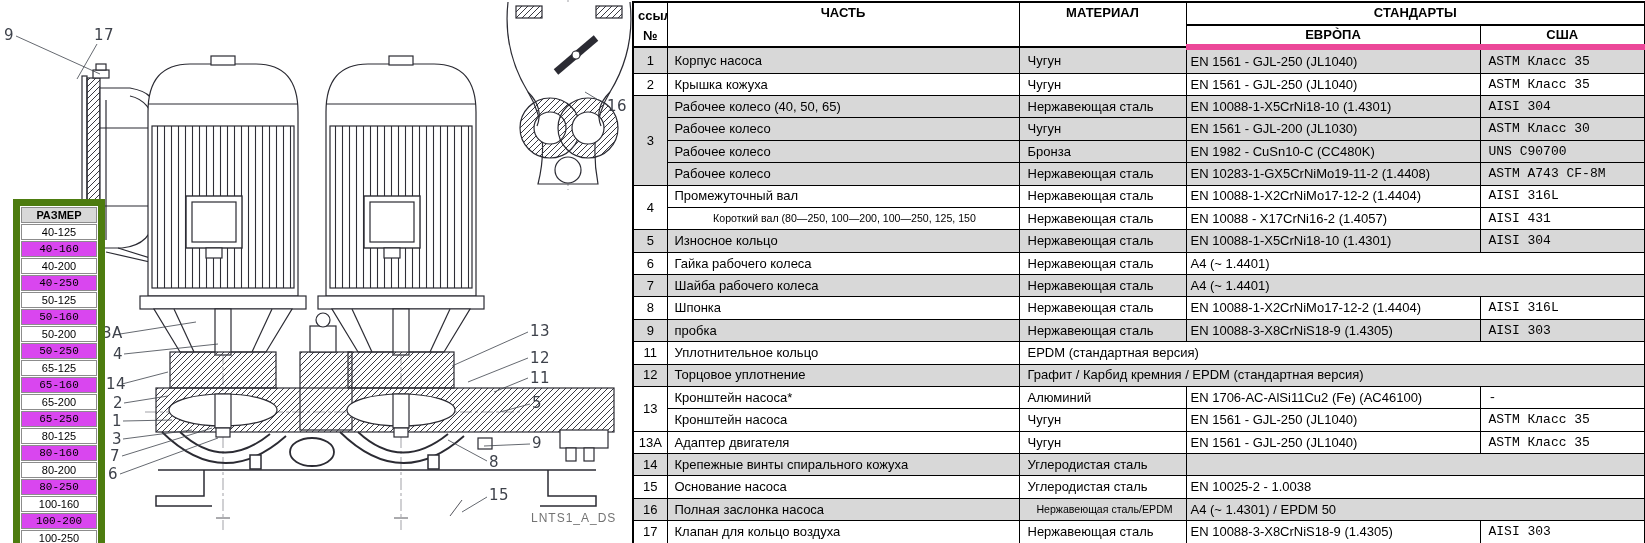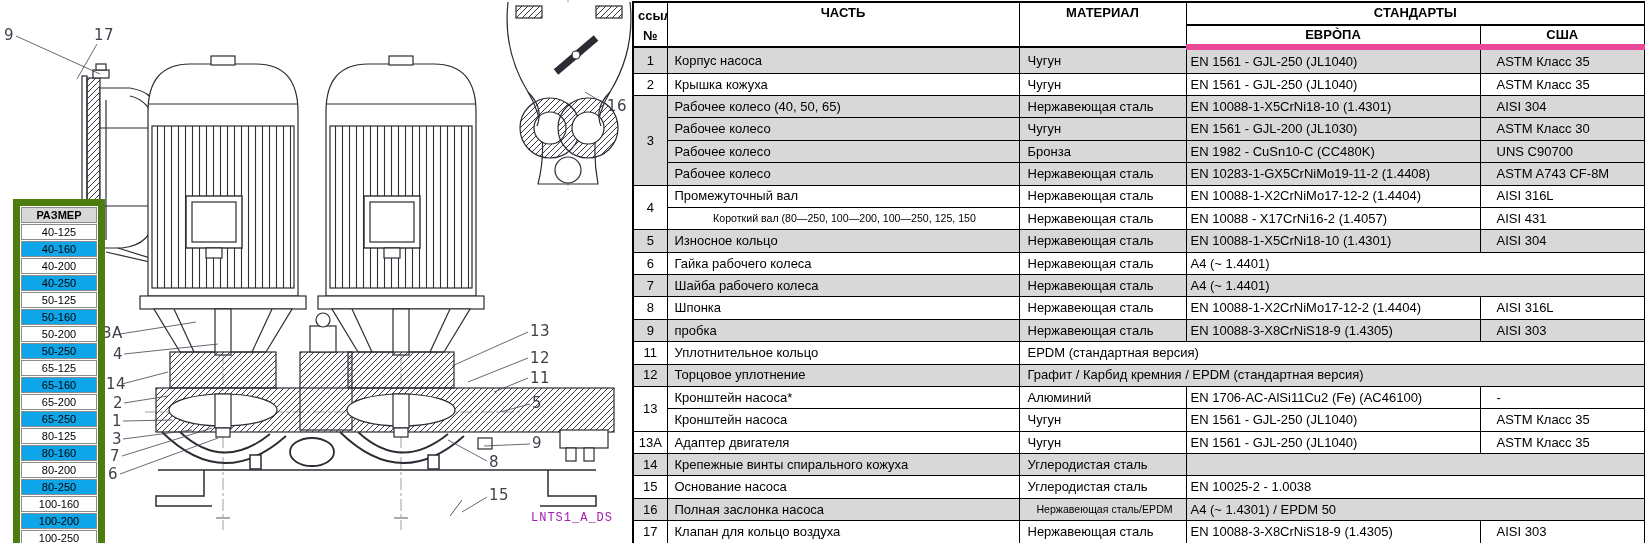--- a/index.html
+++ b/index.html
@@ -10,55 +10,55 @@
 
   
   #drawing-area{position:absolute;left:0;top:0;width:632px;height:543px;}
   #drawing-svg{position:absolute;left:0;top:0;}
   .callout{
     position:absolute;font-family:"DejaVu Sans",sans-serif;
     font-size:15px;color:#3e424b;line-height:1;letter-spacing:.5px;
   }
   #drawing-code{
     position:absolute;left:531px;top:511px;
-    font-family:Liberation Mono, monospace;
-    font-size:12px;color:#a21caf;letter-spacing:1px;
+    font-family:Liberation Sans, sans-serif;
+    font-size:12px;color:#737373;letter-spacing:1px;
   }
 
   
   #size-table{
     position:absolute;left:13px;top:199px;
     border-collapse:separate;border-spacing:1px;
     background:#fff;border:7px solid #4d7c0f;
   }
   #size-table th,#size-table td{
     border:1px solid #8c8c8c;width:70px;height:11px;
     text-align:center;font-size:11px;padding:1px 2px;background:#fff;
   }
   #size-table th{font-weight:bold;background:#d8d8d8;}
-  #size-table td.g{background:#0ea5e9;}
+  #size-table td.g{background:#d946ef;font-family:Liberation Mono, monospace;}
 
   
   #parts{
     position:absolute;left:632px;top:1px;width:1012px;height:541px;
     border-collapse:collapse;table-layout:fixed;
     border:2px solid #000;background:#fff;
   }
   #parts th,#parts td{
     border:1px solid #000;font-size:13px;line-height:1.05;
     overflow:hidden;white-space:nowrap;padding:0 4px;vertical-align:middle;
   }
   #parts thead th{font-weight:bold;text-align:center;vertical-align:top;padding-top:3px;border-bottom:2px solid #000;}
   #parts thead tr{height:21px;}
   #parts thead tr.h2 th{border-bottom:6px solid #ec4899;vertical-align:middle;padding-top:0;}
   #parts td.ref{text-align:center;padding:0 1px;}
   #parts td.part{padding-left:7px;}
   #parts td.mat{padding-left:8px;}
   #parts td.eur{}
-  #parts td.usa{padding-left:16px;}
+  #parts td.usa{padding-left:8px;font-family:Liberation Mono, monospace;}
   #parts tr.g td{background:#d8d8d8;}
   #parts .sm{font-size:10.6px;text-align:center;}
   #parts .ref-h div{line-height:20px;}
 </style>
 </head>
 <body>
 
 <div id="drawing-area">
   <svg id="drawing-svg" width="632" height="543" viewBox="0 0 632 543">
     <defs>

